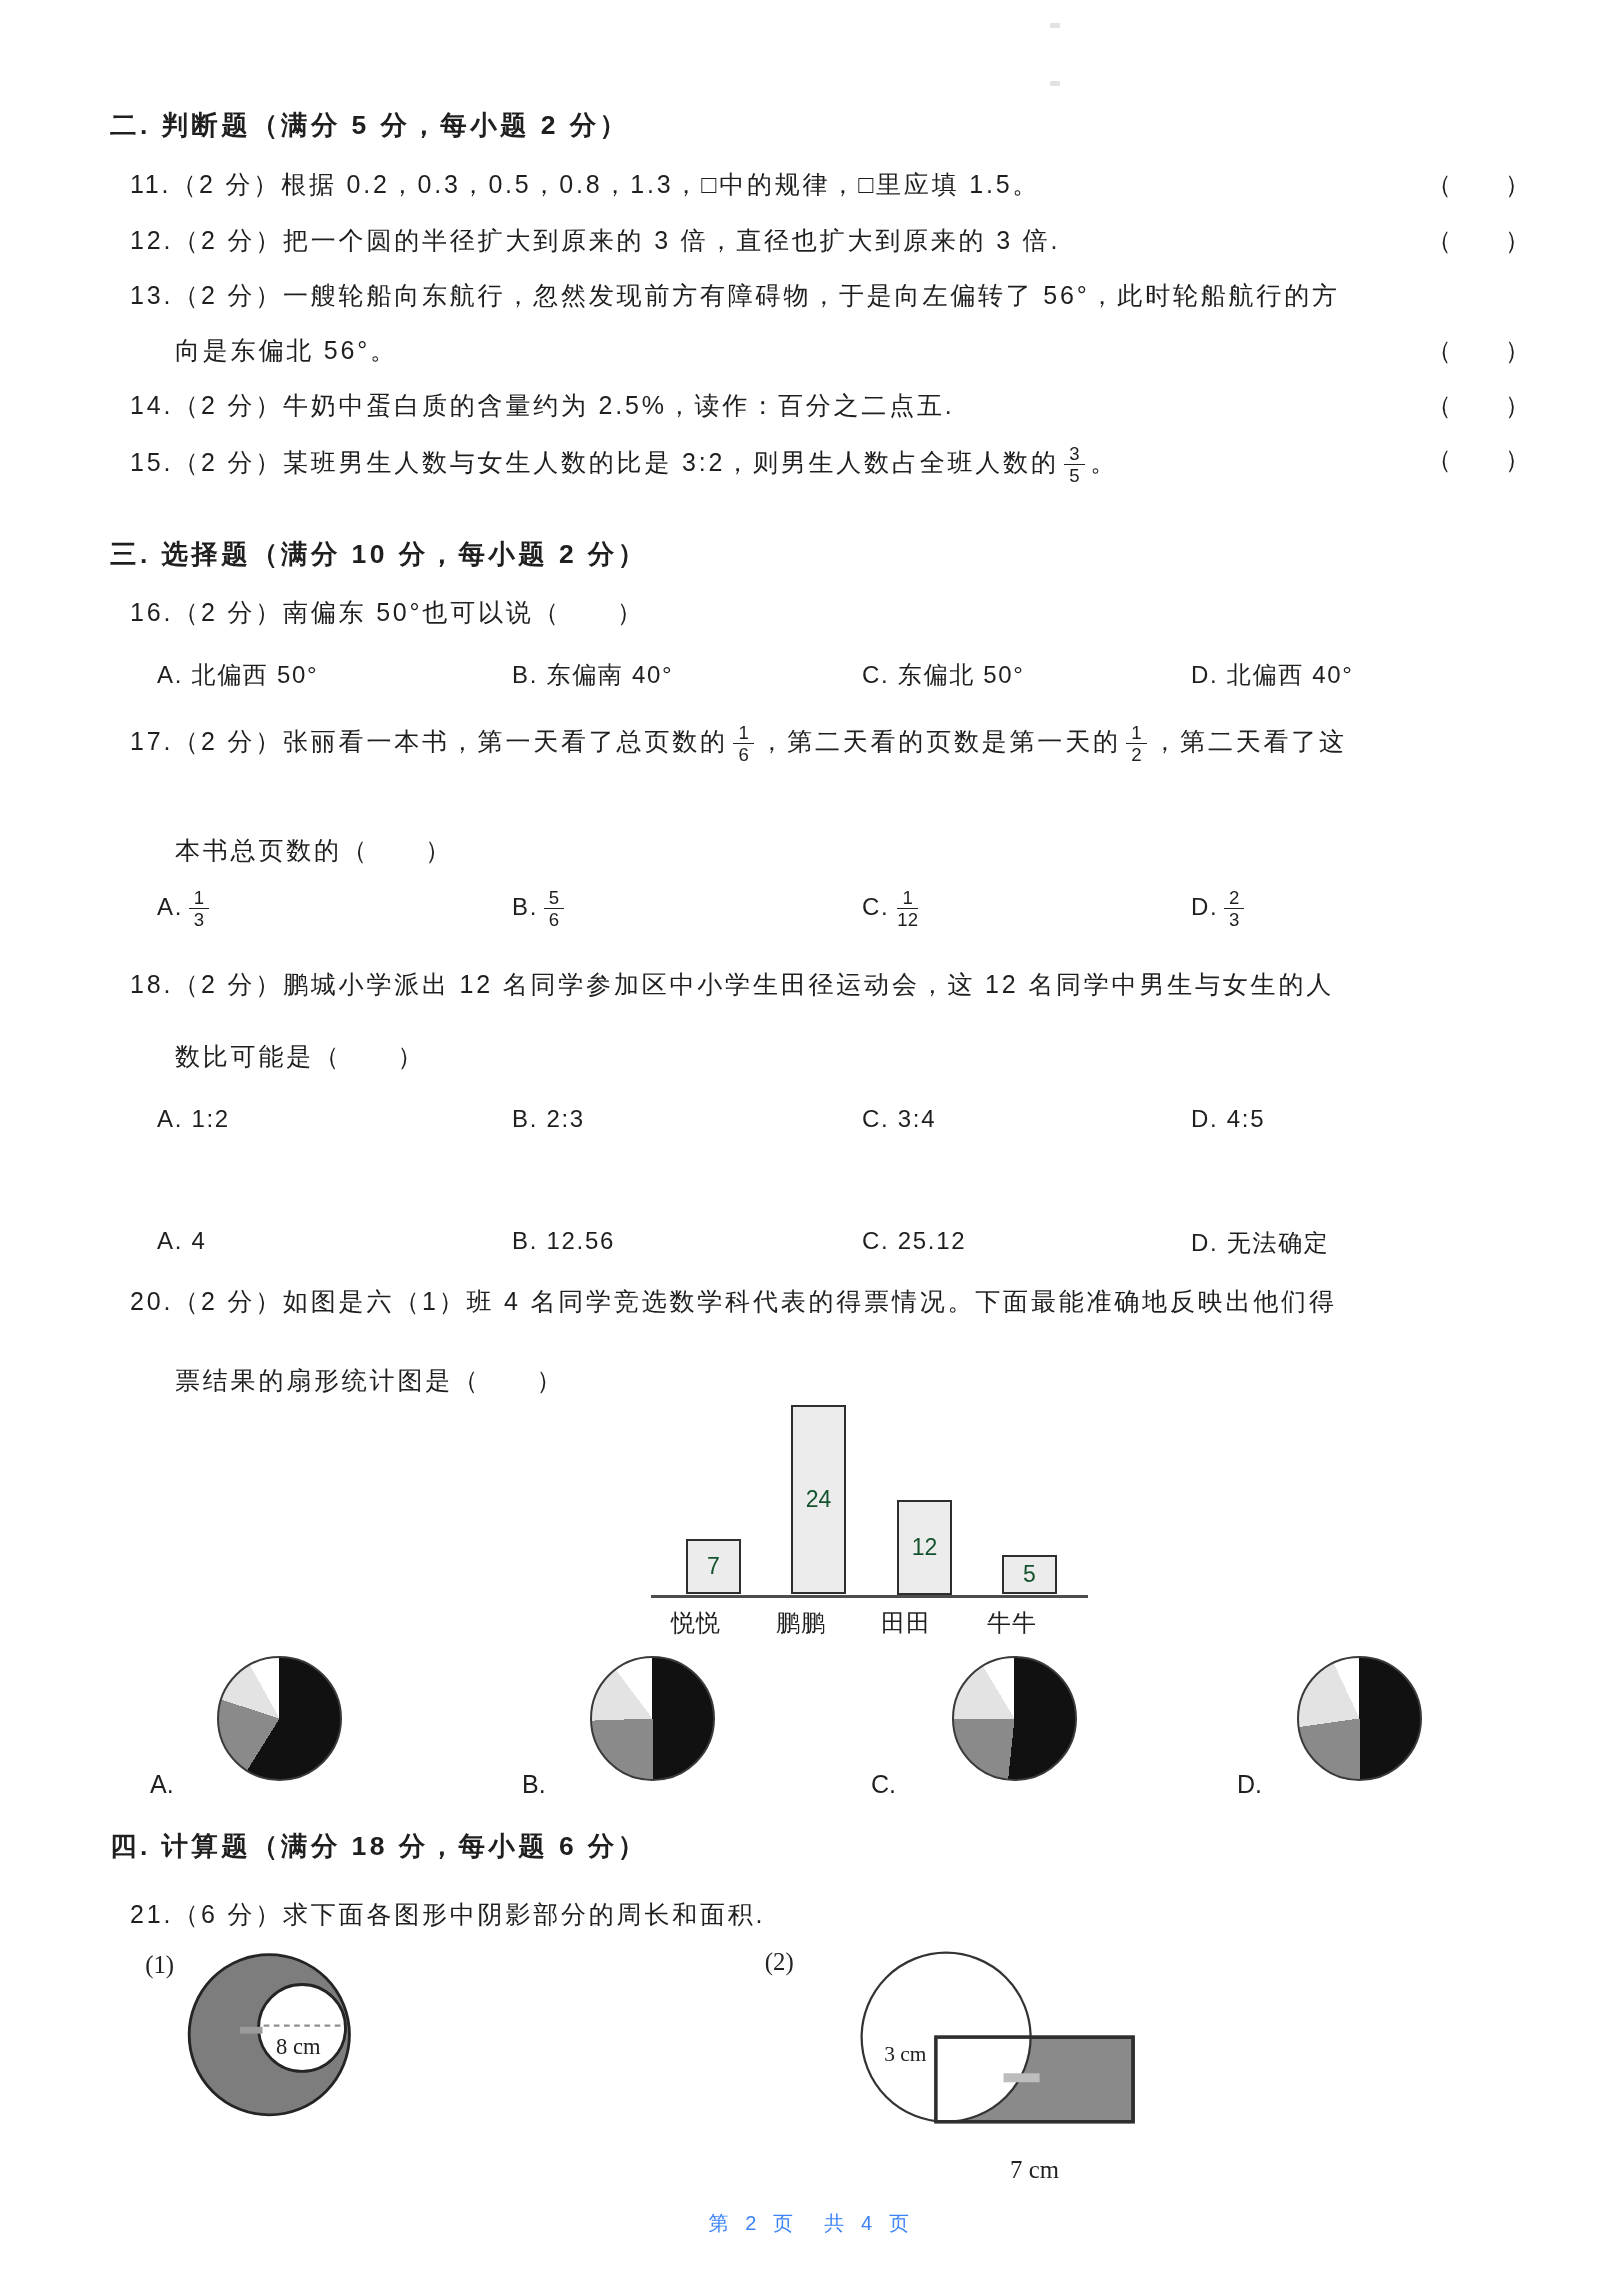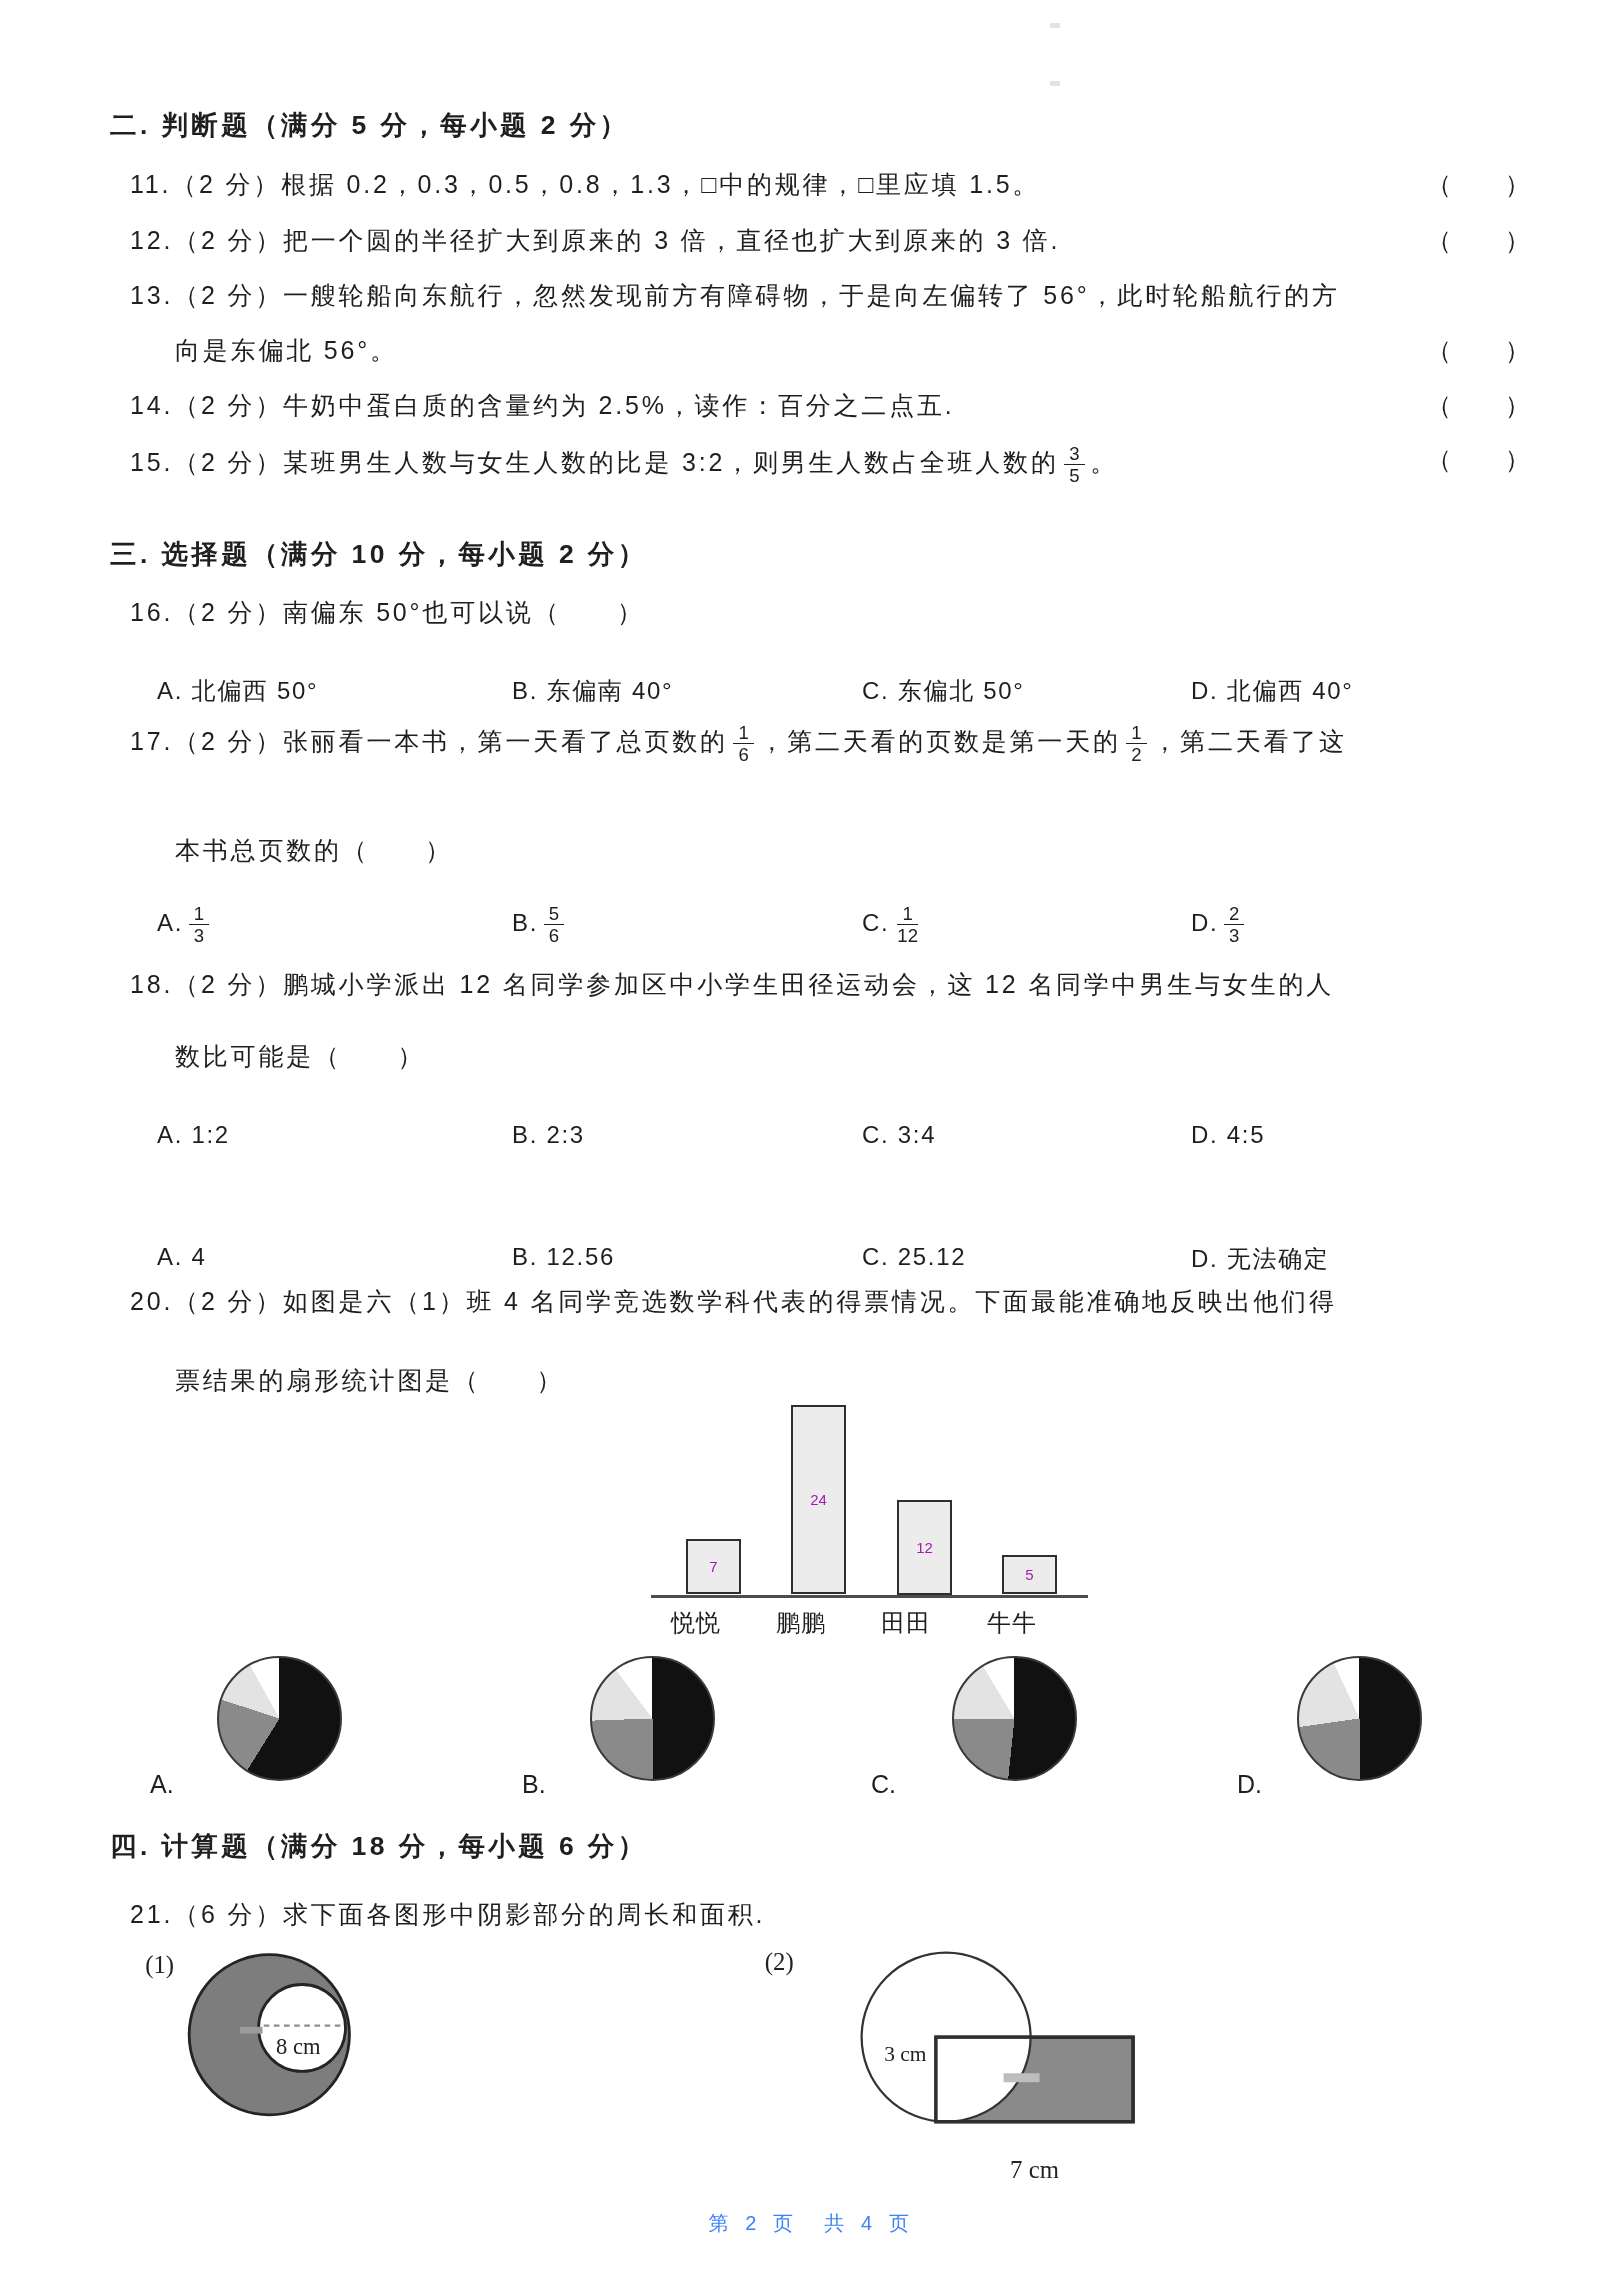--- a/index.html
+++ b/index.html
@@ -6,31 +6,31 @@
   .page{
     position:relative;width:1623px;height:2295px;background:#ffffff;
     font-family:"Liberation Sans","DejaVu Sans",sans-serif;color:#1f1f1f;overflow:hidden;
   }
   .artifact{position:absolute;background:#e2e2e2;border-radius:1.1px;}
   .sec-title{position:absolute;left:110px;font-size:26.5px;font-weight:700;letter-spacing:3.4px;white-space:nowrap;}
   .line{position:absolute;left:130px;width:1401px;font-size:25px;letter-spacing:2.8px;white-space:nowrap;}
   .cont{left:175px;width:1356px;}
   .paren{position:absolute;right:0;top:0;letter-spacing:1.1px;}
   .opt-row{position:absolute;left:110px;width:1420px;height:51px;font-size:24px;}
-  .opt{position:absolute;top:0;white-space:nowrap;letter-spacing:1.7px;margin-top:16px;}
+  .opt{position:absolute;top:0;white-space:nowrap;letter-spacing:1.7px;}
   .oA{left:47px}.oB{left:402px}.oC{left:752px}.oD{left:1081px}
   .frac{display:inline-flex;flex-direction:column;align-items:center;vertical-align:middle;
         font-size:18.6px;line-height:1.15;margin:0 5.6px;letter-spacing:0;}
   .frac .num{border-bottom:1.7px solid #222;padding:0 5px;}
   .frac .den{padding:0 2.3px;}
   
   .bar-chart{position:absolute;left:642px;top:1403px;width:456px;height:254px;}
   .axis{position:absolute;left:8.5px;top:192px;width:437px;height:3.4px;background:#4c4c4c;}
   .bar{position:absolute;box-sizing:border-box;background:#ececec;border:2.8px solid #2e2e2e;
-       display:flex;align-items:center;justify-content:center;font-size:15px;color:#a21caf;}
+       display:flex;align-items:center;justify-content:center;font-size:23px;color:#14532d;}
   .bar-label{position:absolute;top:204px;width:85px;font-size:24px;letter-spacing:1.1px;}
   
   .pie{position:absolute;top:1656px;width:125px;height:125px;border-radius:50%;
        border:2.3px solid #3a3a3a;box-sizing:border-box;}
   .pA{left:217px}.pB{left:590px}.pC{left:952px}.pD{left:1297px}
   .pie-label{position:absolute;top:1770px;font-size:25px;}
   .plA{left:150px}.plB{left:522px}.plC{left:871px}.plD{left:1237px}
   .figure-svg{position:absolute;}
   .figure-svg text{font-family:"Liberation Serif","DejaVu Serif",serif;fill:#222;}
   .footer{position:absolute;top:2210px;left:0;width:1623px;text-align:center;

